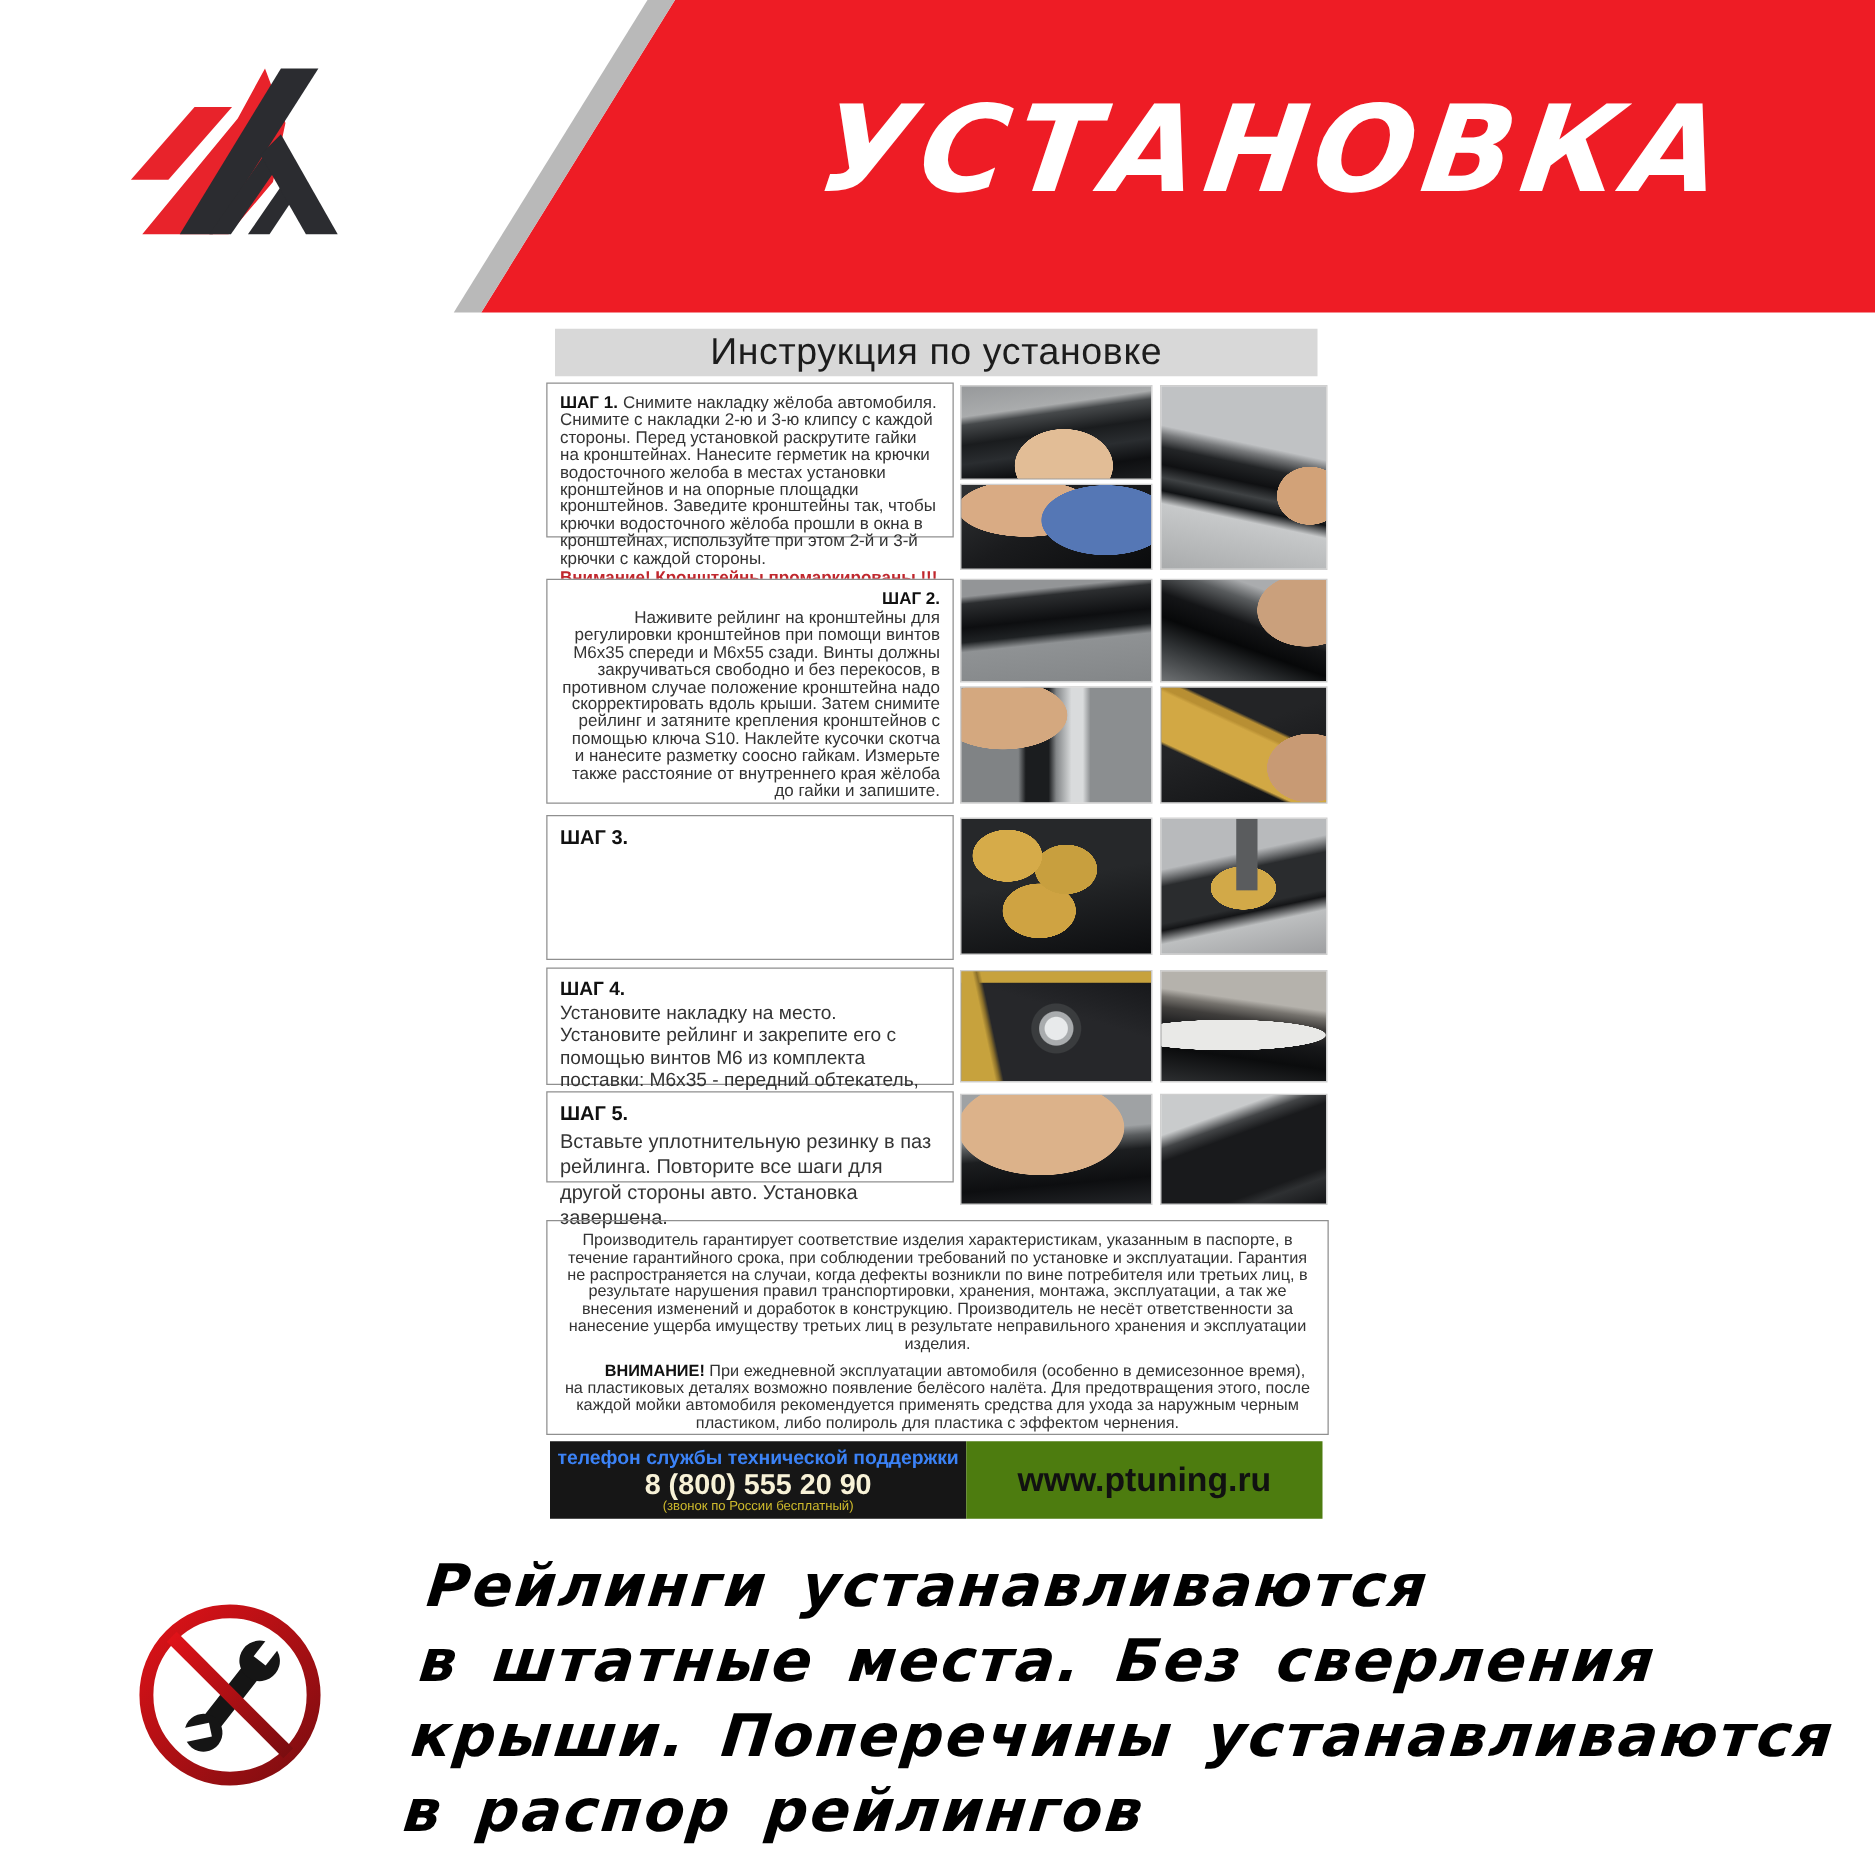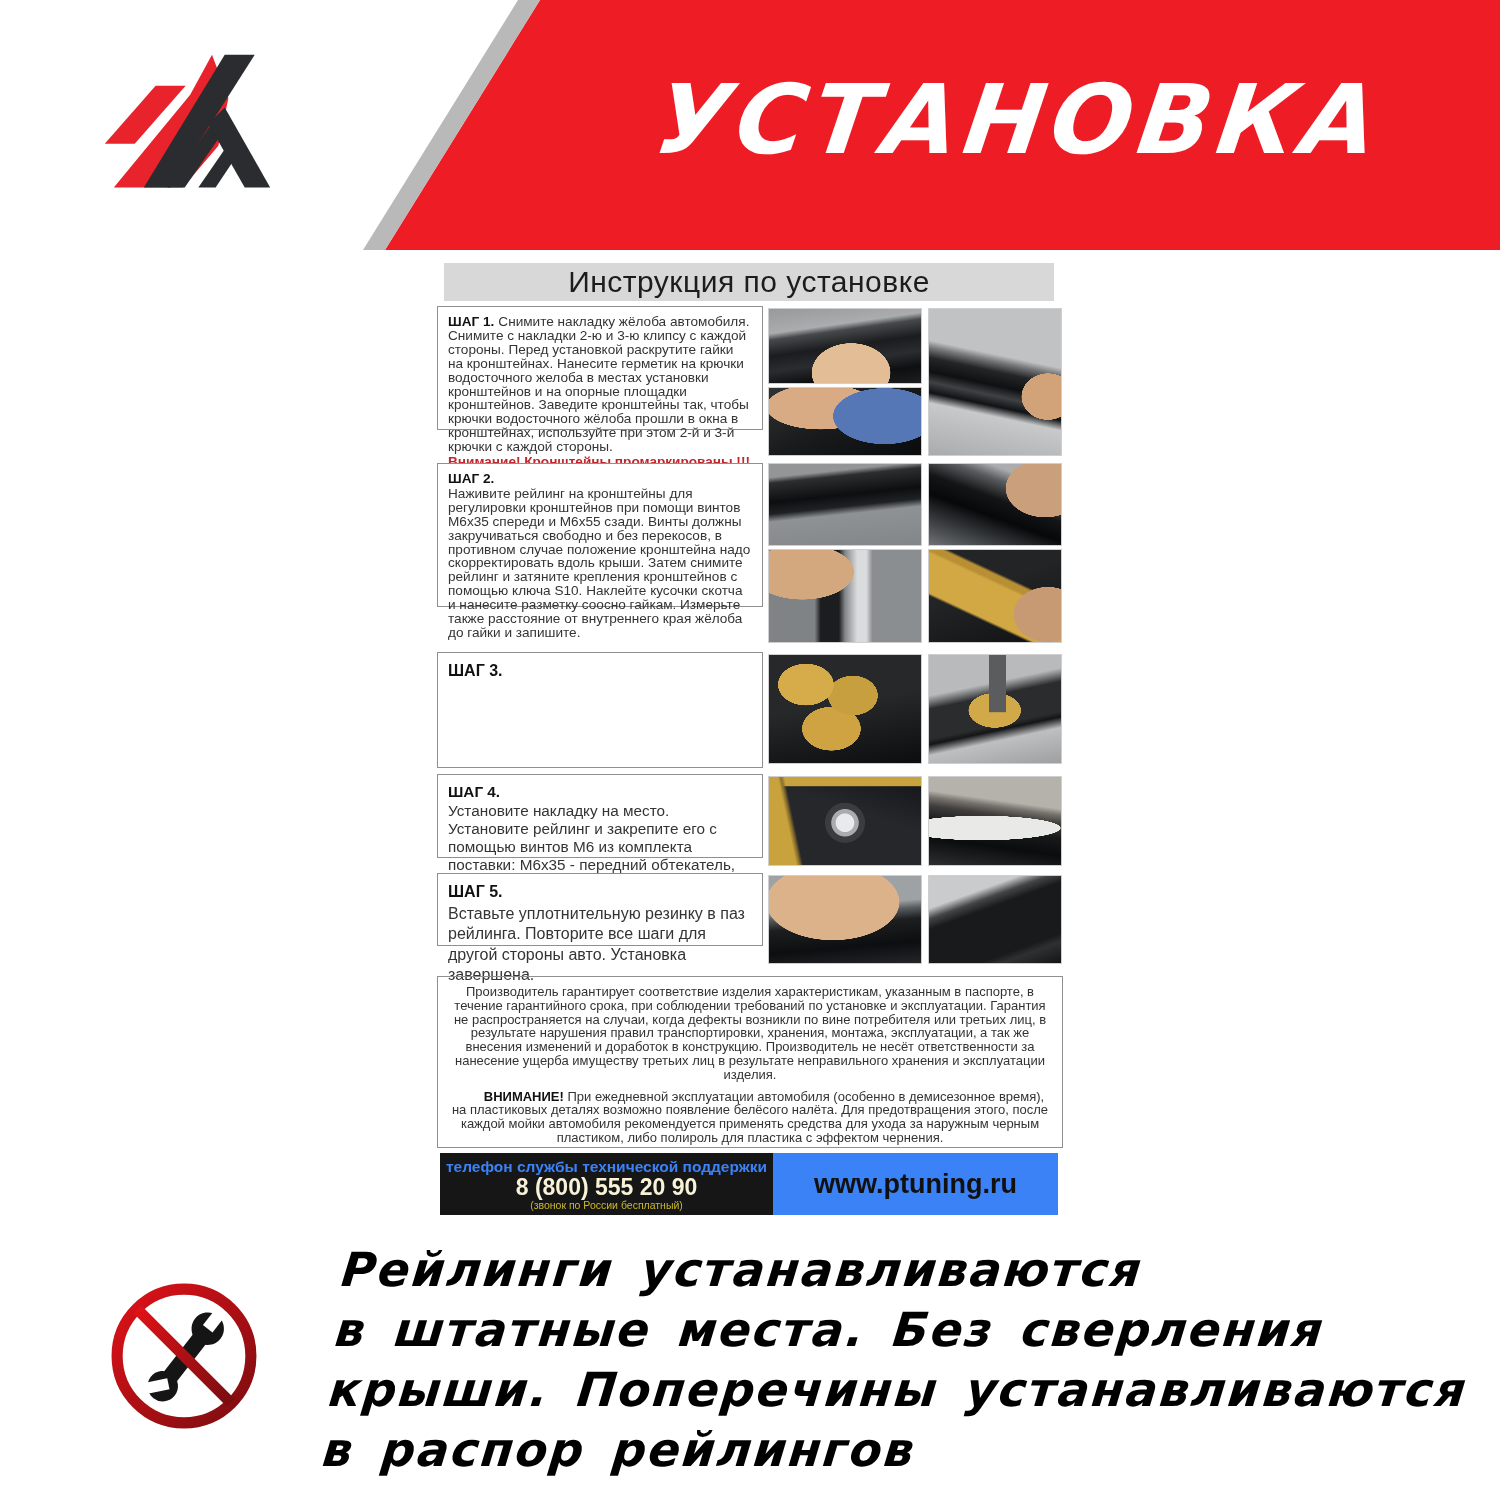--- a/index.html
+++ b/index.html
@@ -81,21 +81,21 @@
   #warranty p + p{margin-top:8px;}
   .warn-label{font-weight:bold;color:#111;padding-left:28px;}
 
   
   #footer-black{position:absolute;left:440px;top:1153px;width:333px;height:62px;
     background:#161616;text-align:center;box-sizing:border-box;padding-top:5px;}
   #footer-black .f1{font-size:15.5px;font-weight:bold;color:#3b82f6;line-height:17px;}
   #footer-black .f2{font-size:23px;font-weight:bold;color:#f8f2d7;line-height:24px;}
   #footer-black .f3{font-size:10.5px;color:#cdb92c;line-height:12px;}
   #footer-yellow{position:absolute;left:773px;top:1153px;width:285px;height:62px;
-    background:#3b82f6;text-align:center;line-height:62px;
+    background:#4d7c0f;text-align:center;line-height:62px;
     font-size:27px;font-weight:bold;color:#111;}
 
   
   #nodrill{position:absolute;left:108px;top:1280px;width:152px;height:152px;}
   #bottom-text{position:absolute;left:345px;top:1240px;
     font-family:"DejaVu Sans",sans-serif;font-weight:bold;font-style:italic;
     font-size:47px;line-height:60px;letter-spacing:2px;word-spacing:9px;color:#000;
     transform:skewX(-6deg);transform-origin:left top;white-space:nowrap;}
 </style>
 </head>
@@ -125,35 +125,35 @@
   <div id="sheet-title">Инструкция по установке</div>
 
   <div class="stepbox size-a" style="top:306px;height:124px;">
     <span class="step-label">ШАГ 1.</span><span>Снимите накладку жёлоба автомобиля. Снимите с накладки 2-ю и 3-ю клипсу с каждой стороны. Перед установкой раскрутите гайки на кронштейнах. Нанесите герметик на крючки водосточного желоба в местах установки кронштейнов и на опорные площадки кронштейнов. Заведите кронштейны так, чтобы крючки водосточного жёлоба прошли в окна в кронштейнах, используйте при этом 2-й и 3-й крючки с каждой стороны.</span>
     <div class="step-warning">Внимание! Кронштейны промаркированы !!!</div>
   </div>
   <div class="photo p-s1a" style="left:768px;top:308px;width:154px;height:76px;"></div>
   <div class="photo p-s1b" style="left:768px;top:387px;width:154px;height:69px;"></div>
   <div class="photo p-s1c" style="left:928px;top:308px;width:134px;height:148px;"></div>
 
-  <div class="stepbox size-a block" style="top:463px;height:144px;">
+  <div class="stepbox size-a block" style="top:463px;height:180px;text-align:right;">
     <span class="step-label">ШАГ 2.</span><span>Наживите рейлинг на кронштейны для регулировки кронштейнов при помощи винтов М6х35 спереди и М6х55 сзади. Винты должны закручиваться свободно и без перекосов, в противном случае положение кронштейна надо скорректировать вдоль крыши. Затем снимите рейлинг и затяните крепления кронштейнов с помощью ключа S10. Наклейте кусочки скотча и нанесите разметку соосно гайкам. Измерьте также расстояние от внутреннего края жёлоба до гайки и запишите.</span>
   </div>
   <div class="photo p-s2a" style="left:768px;top:463px;width:154px;height:83px;"></div>
   <div class="photo p-s2c" style="left:768px;top:549px;width:154px;height:94px;"></div>
   <div class="photo p-s2b" style="left:928px;top:463px;width:134px;height:83px;"></div>
   <div class="photo p-s2d" style="left:928px;top:549px;width:134px;height:94px;"></div>
 
   <div class="stepbox size-b block" style="top:652px;height:116px;">
     <span class="step-label">ШАГ 3.</span>
   </div>
   <div class="photo p-s3a" style="left:768px;top:654px;width:154px;height:110px;"></div>
   <div class="photo p-s3b" style="left:928px;top:654px;width:134px;height:110px;"></div>
 
-  <div class="stepbox size-c block" style="top:774px;height:84px;">
+  <div class="stepbox size-c block" style="top:774px;height:94px;">
     <span class="step-label">ШАГ 4.</span><span>Установите накладку на место. Установите рейлинг и закрепите его с помощью винтов М6 из комплекта поставки: М6х35 - передний обтекатель, М6х55 - задний</span>
   </div>
   <div class="photo p-s4a" style="left:768px;top:776px;width:154px;height:90px;"></div>
   <div class="photo p-s4b" style="left:928px;top:776px;width:134px;height:90px;"></div>
 
   <div class="stepbox size-b block" style="top:873px;height:73px;">
     <span class="step-label">ШАГ 5.</span><span>Вставьте уплотнительную резинку в паз рейлинга. Повторите все шаги для другой стороны авто. Установка завершена.</span>
   </div>
   <div class="photo p-s5a" style="left:768px;top:875px;width:154px;height:89px;"></div>
   <div class="photo p-s5b" style="left:928px;top:875px;width:134px;height:89px;"></div>

